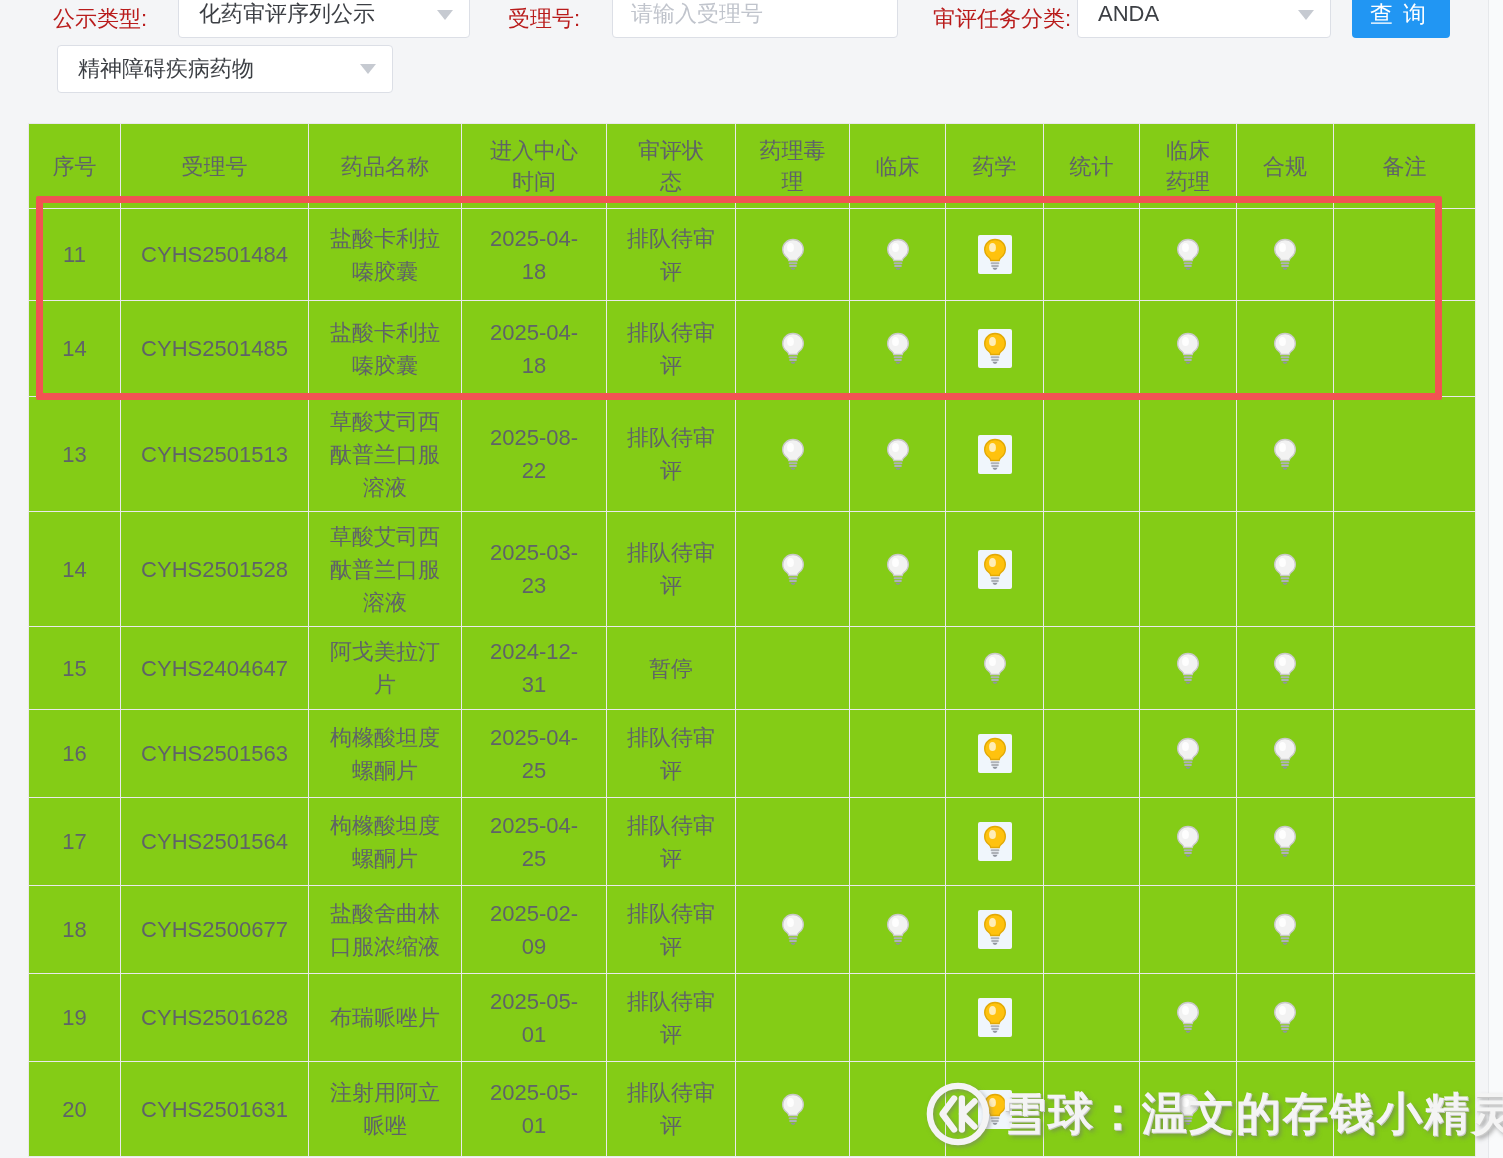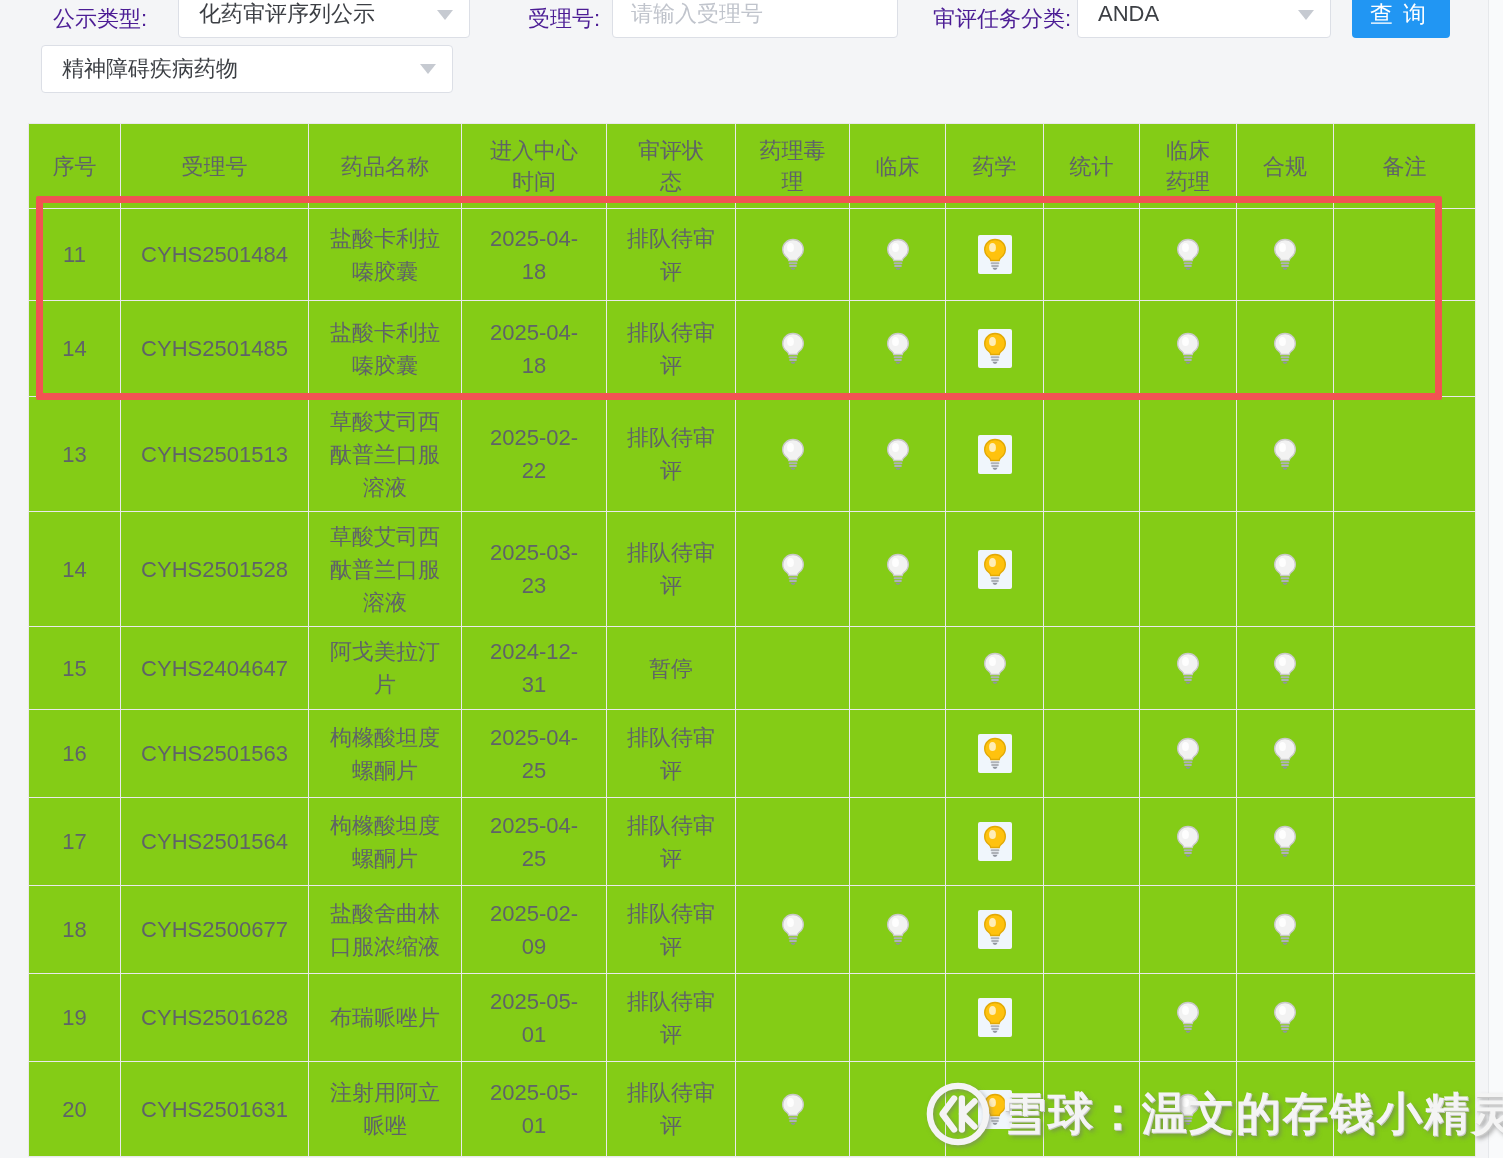--- a/index.html
+++ b/index.html
@@ -1,27 +1,27 @@
 <!DOCTYPE html>
 <html><head>
 <meta charset="utf-8">
 <style>
   html,body{margin:0;padding:0;}
   body{font-family:"Liberation Sans","DejaVu Sans",sans-serif;}
   .app{position:relative;width:1503px;height:1158px;background:#f4f5f7;overflow:hidden;}
 
   
-  .f-label{position:absolute;top:0;line-height:38px;font-size:22px;color:#4c1d95;white-space:nowrap;}
+  .f-label{position:absolute;top:0;line-height:38px;font-size:22px;color:#b91c1c;white-space:nowrap;}
   #lbl-publicity{left:53px;}
-  #lbl-acceptance{left:528px;text-align:center;}
+  #lbl-acceptance{left:508px;text-align:center;}
   #lbl-task{left:913px;margin-left:20px;}
   .select{position:absolute;background:#fff;border:1px solid #dcdfe6;border-radius:4px;height:48px;box-sizing:border-box;cursor:pointer;}
   #sel-publicity{left:178px;top:-10px;width:292px;}
   #sel-task{left:1077px;top:-10px;width:254px;}
-  #sel-disease{left:41px;top:45px;width:412px;text-decoration:underline;}
+  #sel-disease{left:57px;top:45px;width:336px;text-decoration:underline;}
   .select-value{position:absolute;left:20px;top:0;line-height:46px;font-size:22px;color:#3c3f44;white-space:nowrap;}
   .caret{position:absolute;right:16px;top:50%;margin-top:-4px;width:0;height:0;
          border-left:8px solid transparent;border-right:8px solid transparent;border-top:10px solid #c6cad1;}
   #sel-disease .caret{margin-top:-5px;}
   .text-input{position:absolute;left:612px;top:-10px;width:286px;height:48px;box-sizing:border-box;
          background:#fff;border:1px solid #dcdfe6;border-radius:4px;font-size:22px;color:#3c3f44;
          padding:0 18px;outline:none;font-family:inherit;}
   .text-input::placeholder{color:#c0c4cc;}
   .query-btn{position:absolute;left:1352px;top:-10px;width:98px;height:48px;background:#2196f3;color:#fff;
          border:none;border-radius:4px;font-size:23px;letter-spacing:10px;padding-left:10px;cursor:pointer;font-family:inherit;}
@@ -209,21 +209,21 @@
                   <rect x="8.6" y="24.2" width="8.8" height="2.1" rx="1" fill="#aeb2b8"></rect>
                   <rect x="9.1" y="26.9" width="7.8" height="2.1" rx="1" fill="#aeb2b8"></rect>
                   <path d="M10.4 29.8h5.2l-1.5 2h-2.2z" fill="#8f959e"></path>
                 </svg></span></td>
             <td></td>
           </tr>
           <tr>
             <td>13</td>
             <td>CYHS2501513</td>
             <td class="c-name">草酸艾司西酞普兰口服溶液</td>
-            <td class="c-date">2025-02-22</td>
+            <td class="c-date">2025-08-22</td>
             <td class="c-status">排队待审评</td>
             <td><span class="bulb bulb-off"><svg width="26" height="33" viewBox="0 0 26 33">
                   <path d="M13 1.5c-6 0-10.3 4.4-10.3 9.9 0 3.2 1.6 5.9 4 7.9 1.2 1 1.9 2 2.1 3.2h8.4c.2-1.2.9-2.2 2.1-3.2 2.4-2 4-4.7 4-7.9 0-5.5-4.3-9.9-10.3-9.9z" fill="#f2f2f2" stroke="#c9c9c9" stroke-width="1.4"></path>
                   <ellipse cx="10.5" cy="9.5" rx="3.4" ry="4.6" fill="rgba(255,255,255,0.9)"></ellipse>
                   <rect x="8.6" y="24.2" width="8.8" height="2.1" rx="1" fill="#aeb2b8"></rect>
                   <rect x="9.1" y="26.9" width="7.8" height="2.1" rx="1" fill="#aeb2b8"></rect>
                   <path d="M10.4 29.8h5.2l-1.5 2h-2.2z" fill="#8f959e"></path>
                 </svg></span></td>
             <td><span class="bulb bulb-off"><svg width="26" height="33" viewBox="0 0 26 33">
                   <path d="M13 1.5c-6 0-10.3 4.4-10.3 9.9 0 3.2 1.6 5.9 4 7.9 1.2 1 1.9 2 2.1 3.2h8.4c.2-1.2.9-2.2 2.1-3.2 2.4-2 4-4.7 4-7.9 0-5.5-4.3-9.9-10.3-9.9z" fill="#f2f2f2" stroke="#c9c9c9" stroke-width="1.4"></path>

